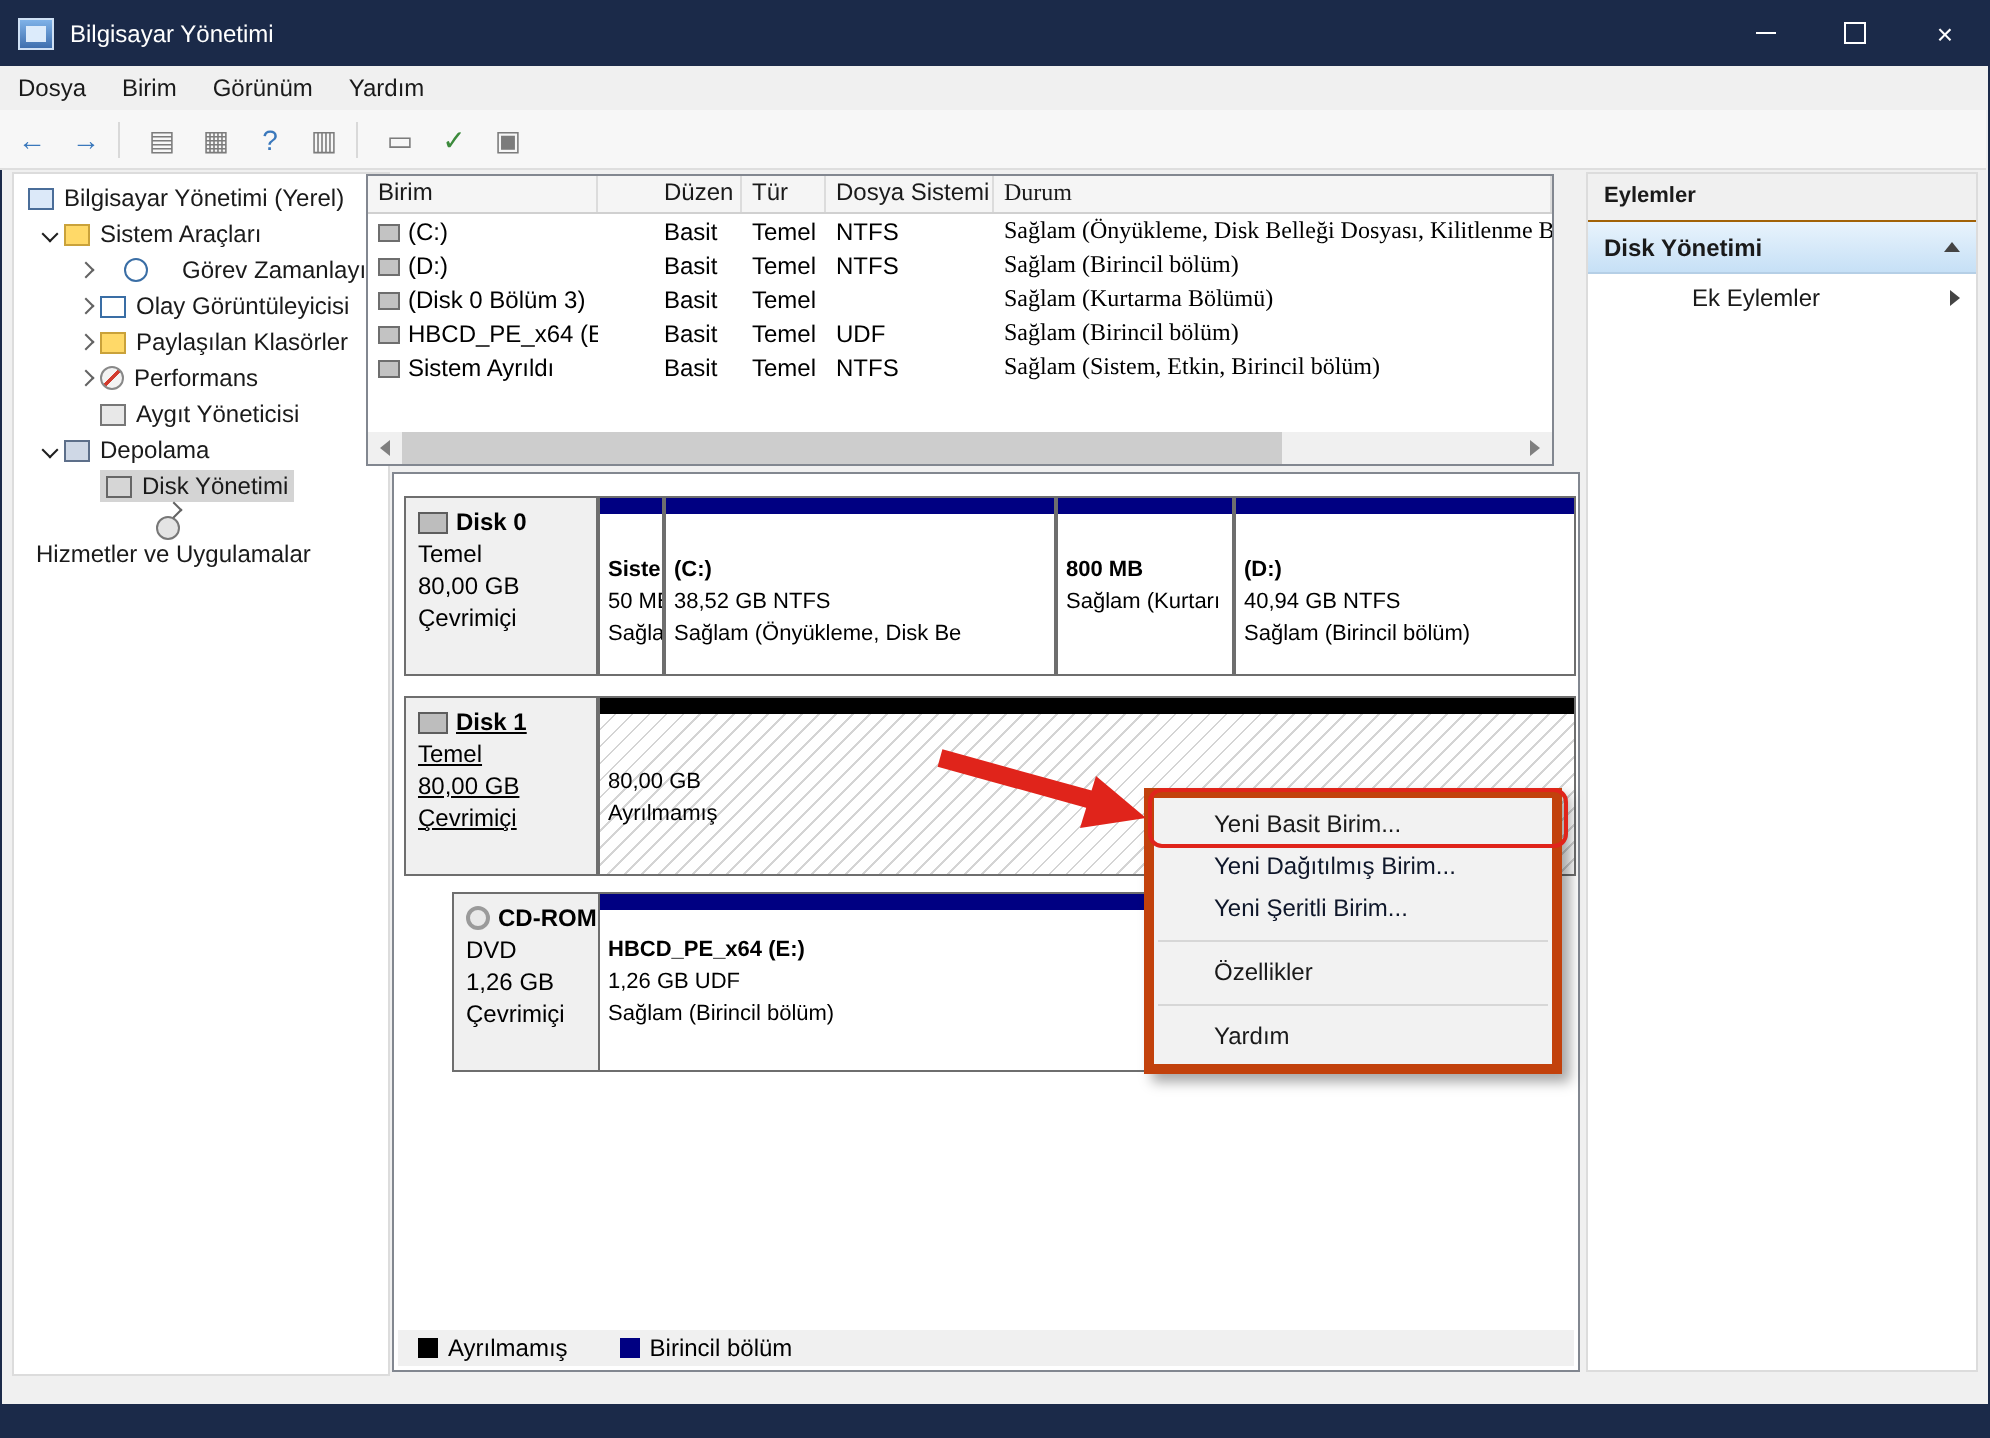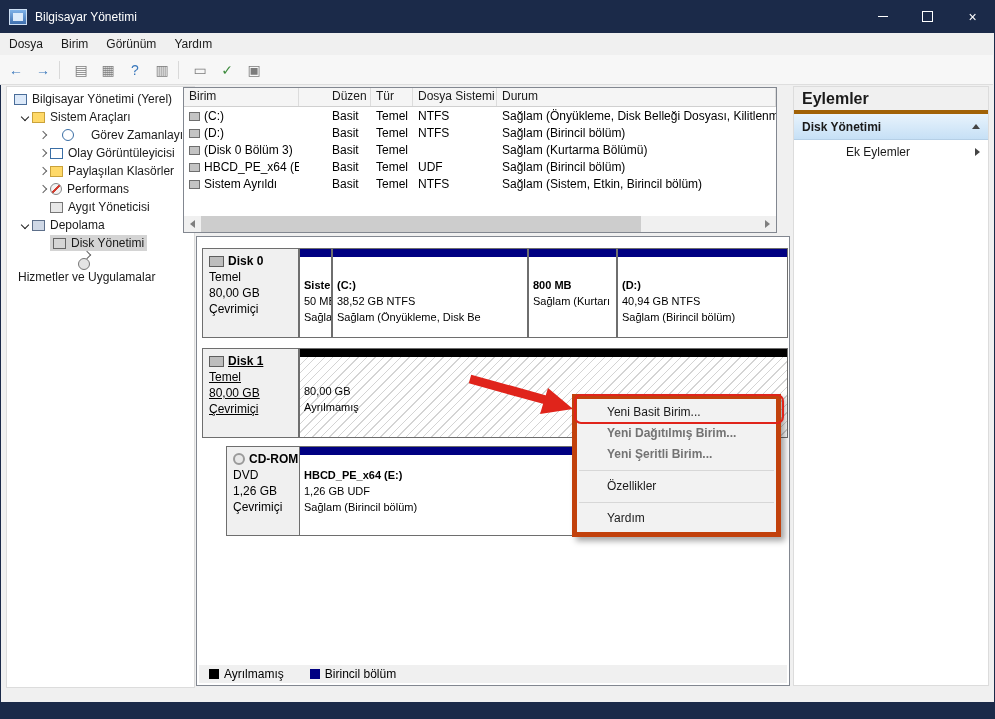--- a/index.html
+++ b/index.html
@@ -48,21 +48,21 @@
   .ic-diskmgmt{background:#d6d6d6;border:1px solid #666;}
   .ic-services{background:#e4e4e4;border:1px solid #777;border-radius:50%;width:12px;height:12px;}
   .tree-sel{background:#d4d4d4;display:flex;align-items:center;padding:1px 3px;}
 
   
   .vol-list{position:absolute;left:183px;top:87px;width:594px;height:146px;background:#fff;border:1px solid #828790;box-sizing:border-box;}
   .vl-header{display:flex;height:18px;background:#f5f5f5;border-bottom:1px solid #d0d0d0;font-size:12px;color:#1a1a1a;}
   .vl-hcell{padding:1px 0 0 5px;border-right:1px solid #dcdcdc;box-sizing:border-box;white-space:nowrap;overflow:hidden;}
   .vl-row{display:flex;height:17px;font-size:12px;color:#000;align-items:center;}
   .vl-cell{padding-left:5px;box-sizing:border-box;white-space:nowrap;overflow:hidden;flex:none;}
-  .c1{width:115px;} .c2{width:44px;margin-left:28px;} .c3{width:42px;} .c4{width:84px;} .c5{flex:1 1 auto;min-width:0;}
+  .c1{width:115px;} .c2{width:44px;margin-left:28px;} .c3{width:42px;} .c4{width:84px;} .c5{flex:1 1 auto;min-width:0;font-family:Liberation Serif, serif;}
   .vol-icon{display:inline-block;width:11px;height:9px;background:#c3c3c3;border:1px solid #6e6e6e;margin-right:4px;vertical-align:-1px;box-sizing:border-box;}
   .hscroll{position:absolute;left:0;bottom:0;width:592px;height:16px;background:#f0f0f0;display:flex;}
   .sb-btn{width:17px;height:16px;display:flex;align-items:center;justify-content:center;flex:none;}
   .tri-l{width:0;height:0;border-top:4px solid transparent;border-bottom:4px solid transparent;border-right:5px solid #7f7f7f;}
   .tri-r{width:0;height:0;border-top:4px solid transparent;border-bottom:4px solid transparent;border-left:5px solid #7f7f7f;}
   .sb-thumb{width:440px;height:16px;background:#cdcdcd;flex:none;}
   .sb-track{flex:1;}
 
   
   .gview{position:absolute;left:196px;top:236px;width:594px;height:450px;background:#fff;border:1px solid #828790;box-sizing:border-box;}
@@ -78,30 +78,30 @@
   .pb .body.tight{padding-top:12px;}
   .pb .l1b{font-weight:bold;}
   .pb.hatch .hbody{position:absolute;left:0;top:8px;right:0;bottom:0;background:repeating-linear-gradient(135deg,#ffffff 0px,#ffffff 5px,#d4d4d4 5px,#d4d4d4 6px);}
   .pb.hatch .body{position:relative;padding-top:26px;}
 
   .legend{position:absolute;left:2px;bottom:2px;width:588px;height:18px;background:#f0f0f0;display:flex;align-items:center;font-size:12px;color:#000;}
   .lg-sq{width:10px;height:10px;display:inline-block;margin-right:5px;flex:none;}
 
   
   .actions{position:absolute;left:793px;top:86px;width:196px;height:600px;background:#fff;border:1px solid #dcdcdc;box-sizing:border-box;}
-  .act-header{height:23px;line-height:23px;padding-left:8px;font-size:16px;font-weight:bold;background:#f0f0f0;border-bottom:4px solid #a16207;color:#1a1a1a;}
+  .act-header{height:23px;line-height:23px;padding-left:8px;font-size:11px;font-weight:bold;background:#f0f0f0;border-bottom:1px solid #a16207;color:#1a1a1a;}
   .act-group{height:25px;display:flex;align-items:center;padding:0 8px;font-size:12px;font-weight:bold;color:#1a1a1a;background:linear-gradient(#e8f3fc,#c6e0f6);border-bottom:1px solid #b5cfe6;}
   .act-up{margin-left:auto;width:0;height:0;border-left:4px solid transparent;border-right:4px solid transparent;border-bottom:5px solid #444;}
   .act-sub{height:24px;display:flex;align-items:center;padding:0 8px 0 52px;font-size:12px;color:#1a1a1a;}
   .act-right{margin-left:auto;width:0;height:0;border-top:4px solid transparent;border-bottom:4px solid transparent;border-left:5px solid #444;}
 
   
   .ctx{position:absolute;left:572px;top:394px;width:209px;background:#f2f2f2;border:5px solid #c2410c;box-shadow:4px 4px 6px rgba(0,0,0,0.35);padding:3px 0;z-index:50;box-sizing:border-box;}
   .ctx-item{height:21px;line-height:21px;padding-left:30px;font-size:12px;color:#1a1a1a;white-space:nowrap;}
-  .ctx-item.disabled{color:#737373;font-weight:bold;}
+  .ctx-item.disabled{color:#0f172a;}
   .ctx-sep{height:1px;background:#d7d7d7;margin:5px 2px;}
 
   
   .anno-box{position:absolute;left:574px;top:394px;width:206px;height:26px;border:2px solid #e0241b;border-radius:7px;z-index:60;}
   .anno-svg{position:absolute;left:0;top:0;z-index:60;pointer-events:none;}
 </style>
 </head>
 <body>
 
 <div class="window">

